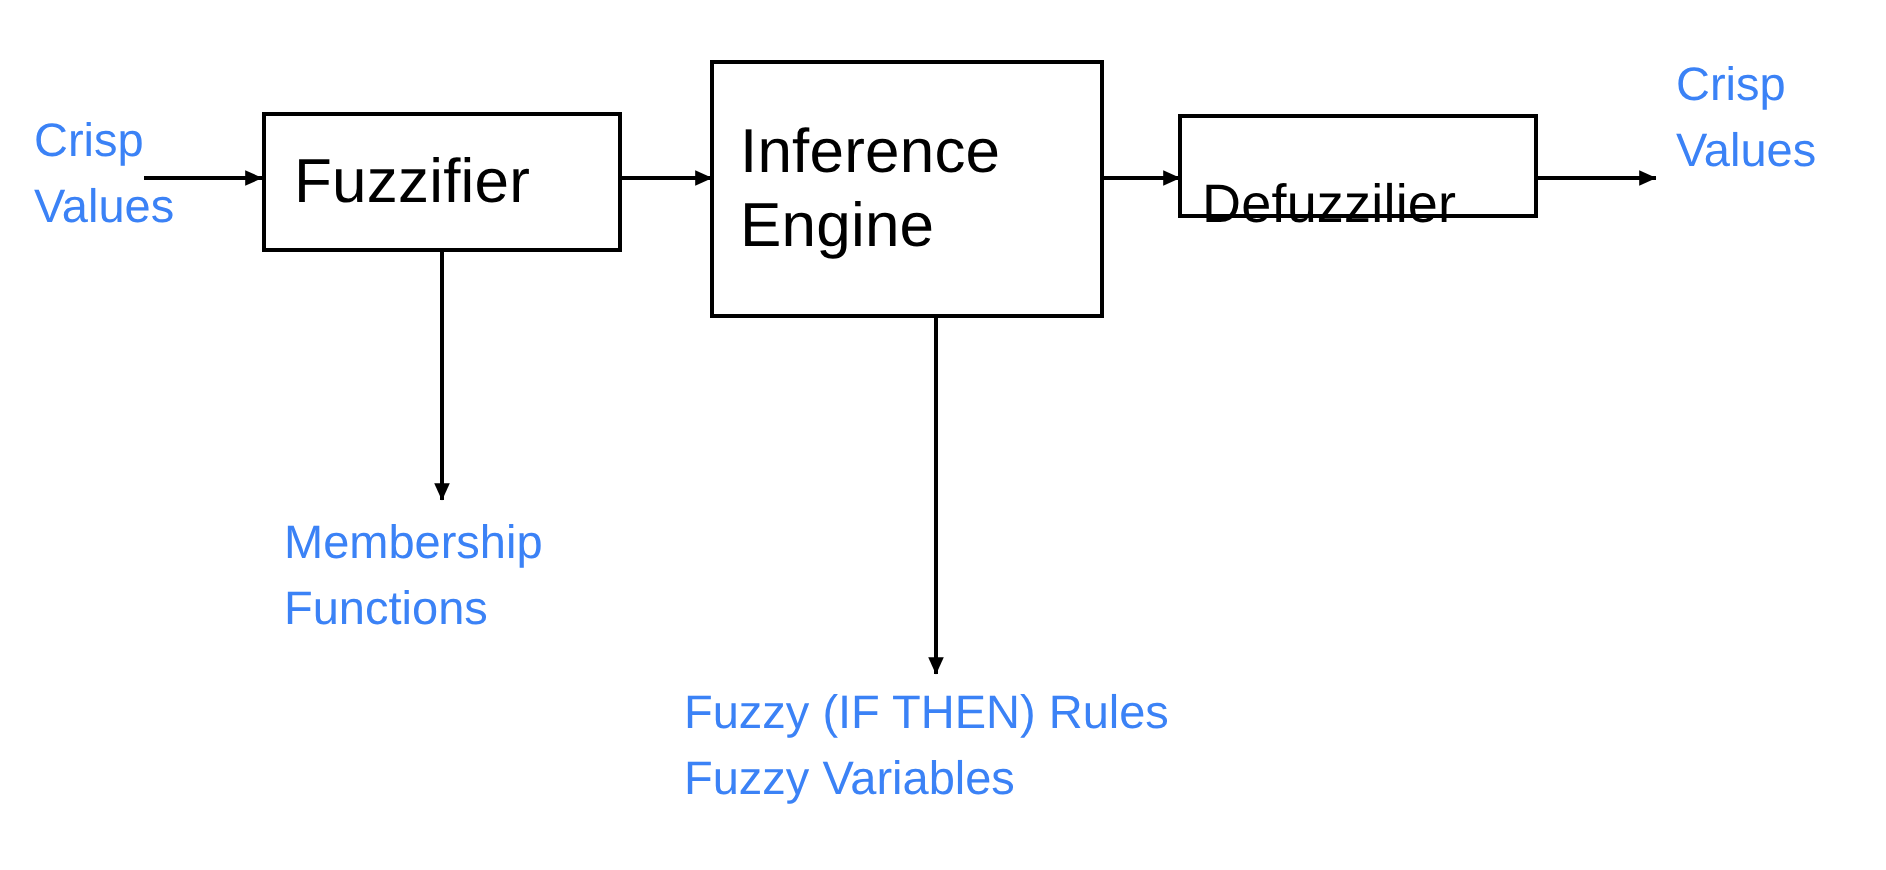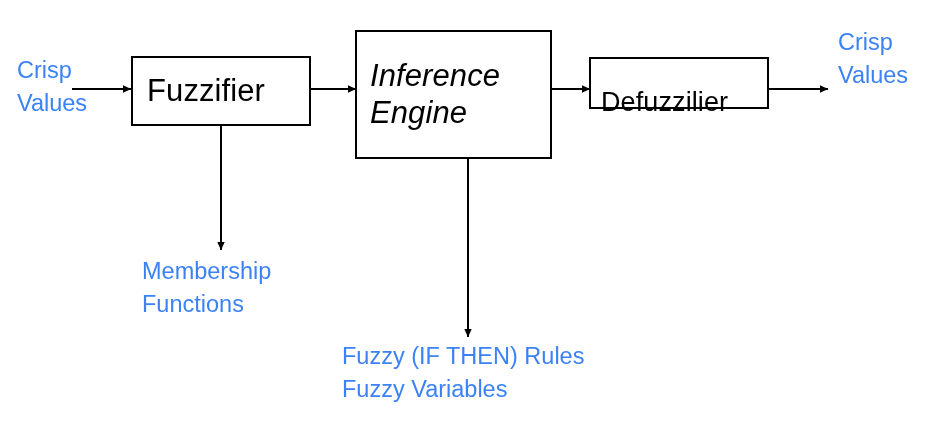--- a/index.html
+++ b/index.html
@@ -53,21 +53,20 @@
   }
   #node-inference {
     left: 355px;
     top: 30px;
     width: 197px;
     height: 129px;
     font-size: 31px;
   }
   #node-inference .node-label {
     padding-left: 13px;
-    font-style: italic;
   }
   #node-defuzzilier {
     left: 589px;
     top: 57px;
     width: 180px;
     height: 52px;
     font-size: 27px;
   }
   #node-defuzzilier .node-label {
     padding-left: 10px;

